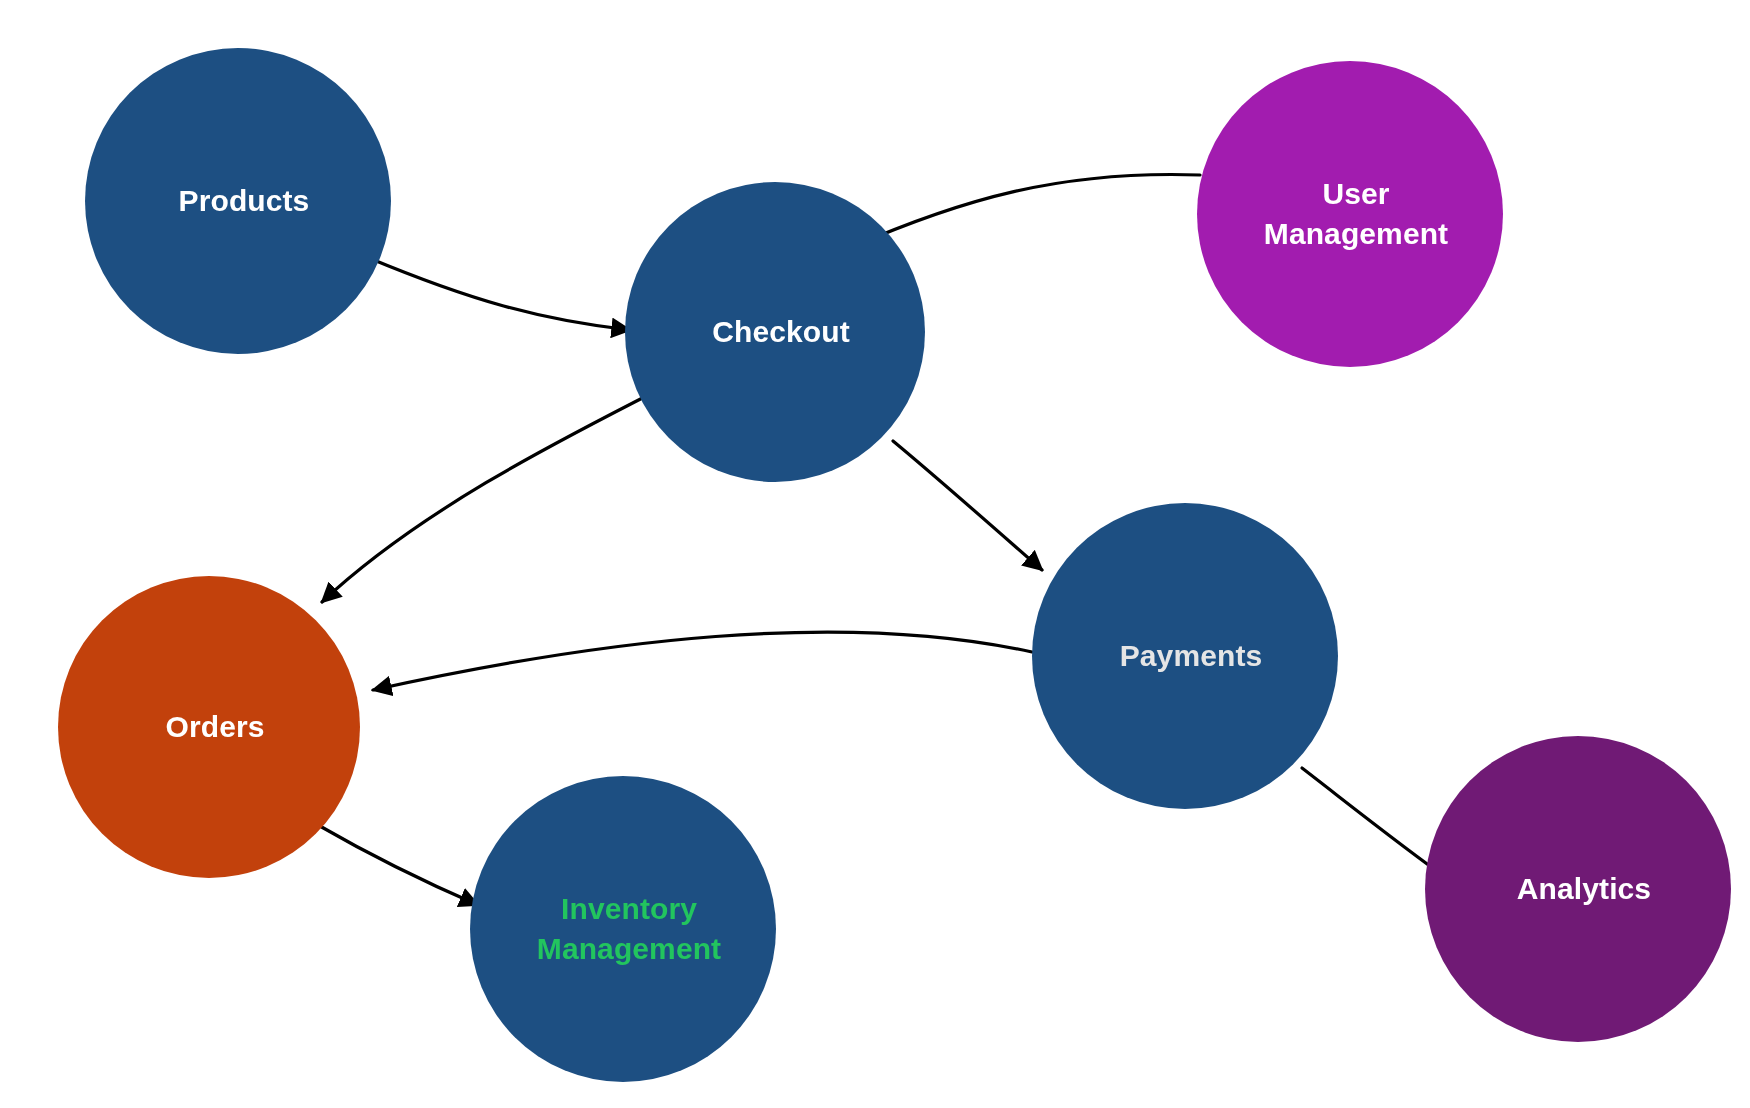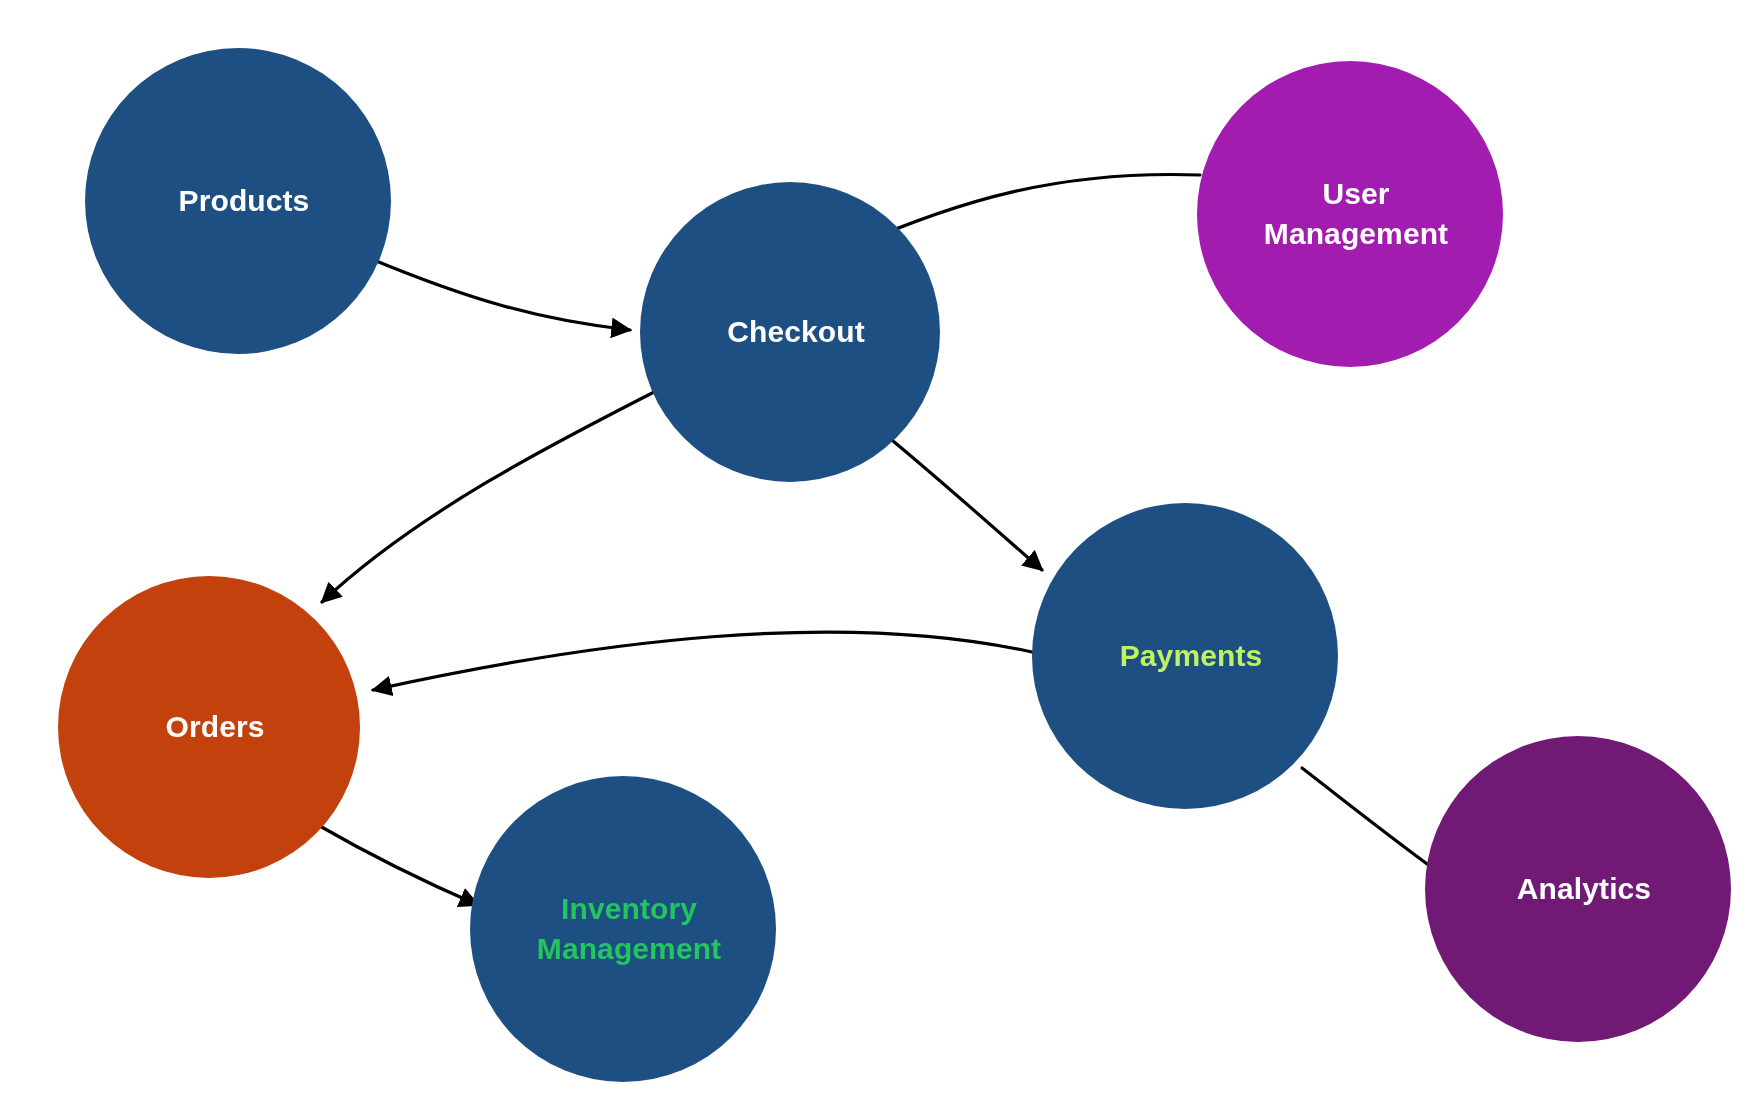--- a/index.html
+++ b/index.html
@@ -75,32 +75,32 @@
         <path class="edge-path" d="M 1032 652 C 840 610 600 640 373 690" stroke="#000000" marker-end="url(#arrowhead)"></path>
         <path class="edge-path" d="M 318 825 C 370 855 420 880 478 905" stroke="#000000" marker-end="url(#arrowhead)"></path>
         <path class="edge-path" d="M 1302 768 C 1350 805 1400 845 1452 882" stroke="#000000" marker-end="url(#arrowhead)"></path>
       </g>
   </svg>
 
   <div id="nodes-layer">
       <div class="node" style="left: 85px; top: 48px; width: 306px; height: 306px; background: rgb(29, 79, 130);">
         <span class="node-label" style="color: rgb(255, 255, 255);">Products</span>
       </div>
-      <div class="node" style="left: 640px; top: 182px; width: 300px; height: 300px; background: rgb(29, 79, 130);">
+      <div class="node" style="left: 625px; top: 182px; width: 300px; height: 300px; background: rgb(29, 79, 130);">
         <span class="node-label" style="color: rgb(255, 255, 255);">Checkout</span>
       </div>
       <div class="node" style="left: 1197px; top: 61px; width: 306px; height: 306px; background: #a21caf;">
         <span class="node-label" style="color: rgb(255, 255, 255);">User
 Management</span>
       </div>
       <div class="node" style="left: 58px; top: 576px; width: 302px; height: 302px; background: #c2410c;">
         <span class="node-label" style="color: rgb(255, 255, 255);">Orders</span>
       </div>
       <div class="node" style="left: 1032px; top: 503px; width: 306px; height: 306px; background: rgb(29, 79, 130);">
-        <span class="node-label" style="color: #bef264;">Payments</span>
+        <span class="node-label" style="color: #e5e5e5;">Payments</span>
       </div>
       <div class="node" style="left: 470px; top: 776px; width: 306px; height: 306px; background: rgb(29, 79, 130);">
         <span class="node-label" style="color: #22c55e;">Inventory
 Management</span>
       </div>
       <div class="node" style="left: 1425px; top: 736px; width: 306px; height: 306px; background: #701a75;">
         <span class="node-label" style="color: rgb(255, 255, 255);">Analytics</span>
       </div>
     </div>
 

